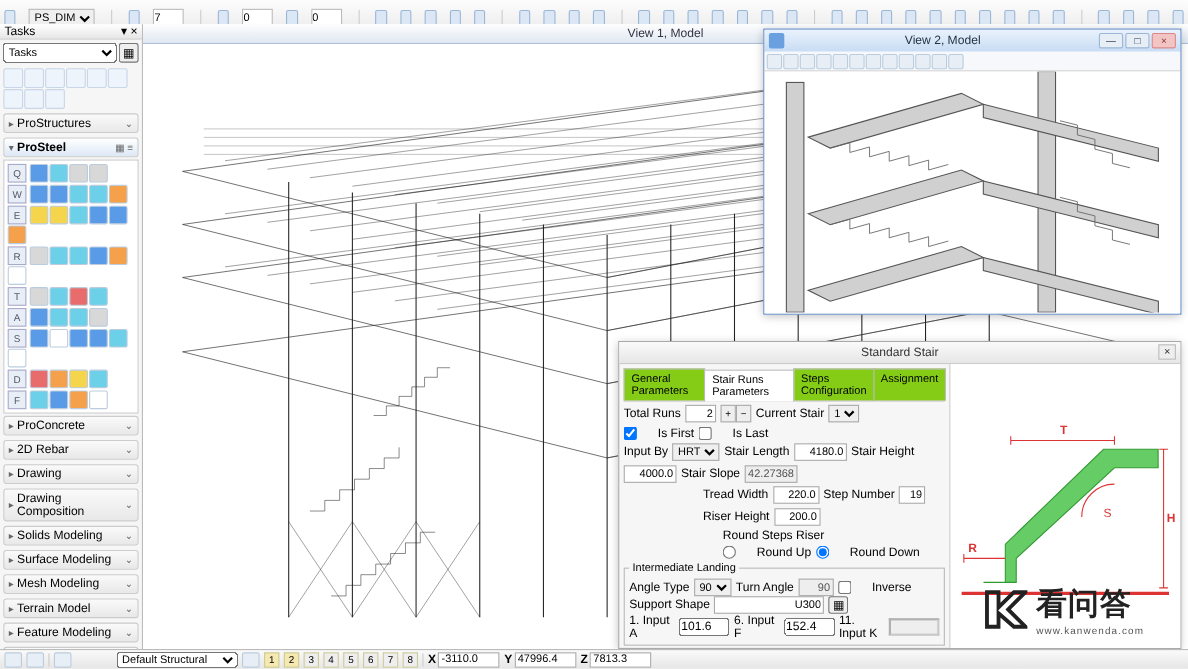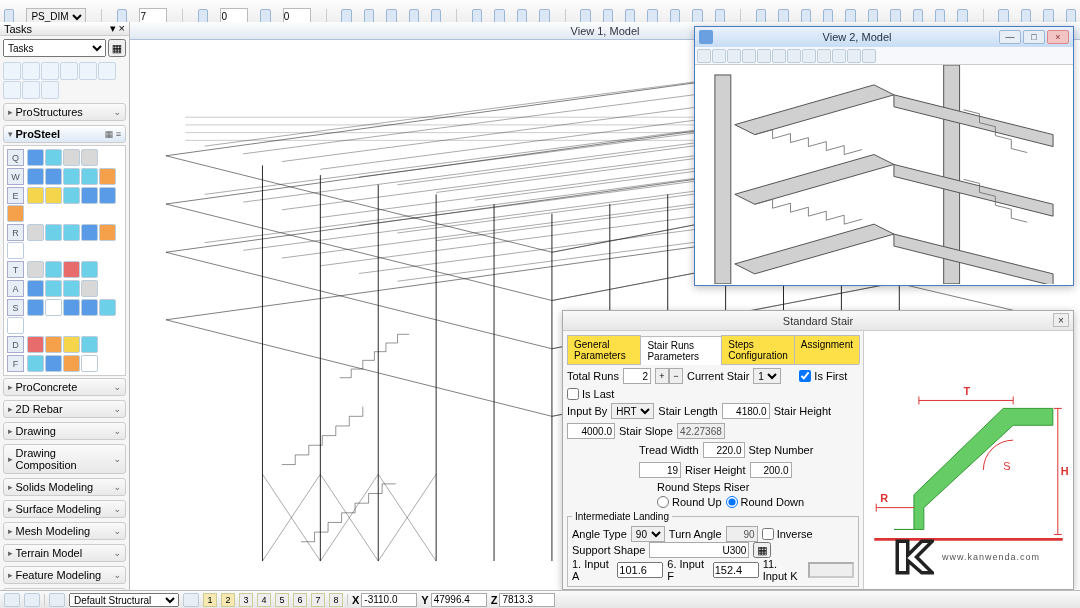--- a/index.html
+++ b/index.html
@@ -53,45 +53,45 @@
 .view2-tools .vi { width:14px; height:14px; background:#e8eef6; border:1px solid #bcd; border-radius:2px;}
 .view2-canvas { position:absolute; left:0; top:38px; right:0; bottom:0; background:#fff; overflow:hidden;}
 
 
 .stair { position: absolute; right: 6px; top: 288px; width: 512px; height: 280px; background: #f6f6f6; border: 1px solid #aaa; box-shadow: 0 2px 8px rgba(0,0,0,.25); }
 .stair-title { height: 20px; background: linear-gradient(#fafafa,#e6e6e6); border-bottom:1px solid #ccc; display:flex; align-items:center; justify-content:center; font-size:11px; color:#333; position:relative;}
 .stair-title .x { position:absolute; right:4px; top:2px; width:16px; height:14px; background:#eee; border:1px solid #bbb; display:flex; align-items:center; justify-content:center; font-size:10px; cursor:pointer;}
 .stair-body { display:flex; height: calc(100% - 20px); }
 .stair-left { width: 300px; padding: 4px; display:flex; flex-direction:column; gap:3px; }
 .tabs { display:flex; border-bottom:1px solid #bbb; }
-.tab { padding: 3px 6px; font-size:10px; background:#fde047; border:1px solid #bbb; border-bottom:none; margin-right:-1px; cursor:pointer; }
+.tab { padding: 3px 6px; font-size:10px; background:#84cc16; border:1px solid #bbb; border-bottom:none; margin-right:-1px; cursor:pointer; }
 .tab.active { background:#fff; position:relative; top:1px; }
 .form-row { display:flex; align-items:center; gap:4px; font-size:10px; flex-wrap: wrap; }
 .form-row label { white-space:nowrap; }
 .form-row input[type=text] { width:42px; height:16px; font-size:10px; border:1px solid #aaa; padding:0 2px; text-align:right;}
 .form-row input.wide { width:48px;}
 .form-row select { height:16px; font-size:10px; border:1px solid #aaa; }
 .spin { display:flex; }
 .spin button { width:14px; height:16px; font-size:9px; border:1px solid #aaa; background:#eee; padding:0;}
 fieldset { border:1px solid #bbb; padding:4px; font-size:10px; }
 fieldset legend { font-size:10px; padding:0 3px; }
 .grid3 { display:grid; grid-template-columns: auto 46px auto 46px auto 46px; gap:2px 4px; align-items:center; }
-.chk { display:flex; gap:3px; font-size:10px;}
+.chk { display:flex; gap:19px; font-size:10px;}
 .chk input { width:12px; height:12px;}
 .stair-right { flex:1; background:#fff; border-left:1px solid #ccc; position:relative; }
 .stair-right svg { width:100%; height:100%; }
 
 
 .status { position:absolute; left:0; right:0; bottom:0; height:18px; background:linear-gradient(#fafafa,#e6e6e6); border-top:1px solid #bbb; display:flex; align-items:center; gap:4px; padding:0 4px; font-size:10px;}
 .status .si { width:16px; height:14px; background:#e8eef6; border:1px solid #bcd; border-radius:2px;}
 .status .coord { display:flex; align-items:center; gap:2px; }
 .status .coord span.lab { font-weight:bold; }
 .status .coord input { width:56px; height:14px; font-size:10px; border:1px solid #aaa; padding:0 2px;}
 .status .numbtn { width:14px; height:14px; background:#f5e8b0; border:1px solid #cc9; font-size:9px; display:flex; align-items:center; justify-content:center;}
-.status select { height:14px; font-size:10px;}
+.status select { height:14px; font-size:10px;margin-left:37px;}
 
 
 .watermark { position:absolute; right:40px; bottom:30px; display:flex; align-items:center; gap:8px; font-family: "Microsoft YaHei", sans-serif; }
 .watermark .logo { width:42px; height:42px; }
 .watermark .big { font-size:28px; font-weight:700; color:#222; letter-spacing:1px;}
 .watermark .small { font-size:9px; color:#555; letter-spacing:1px; }
 </style>
 </head>
 <body>
 
@@ -480,21 +480,21 @@
           <input type="text" class="wide" value="4180.0" style="">
           <label>Stair Height</label>
           <input type="text" class="wide" value="4000.0" style="">
           <label>Stair Slope</label>
           <input type="text" class="wide" disabled="" style="background: rgb(238, 238, 238);" value="42.27368">
         </div>
         <div class="form-row" style="padding-left:72px">
           <label>Tread Width</label>
           <input type="text" value="220.0" style="">
           <label>Step Number</label>
-          <input type="text" style="width: 42px;" value="19">
+          <input type="text" style="width: 24px;" value="19">
           <label>Riser Height</label>
           <input type="text" value="200.0" style="">
         </div>
         <div class="form-row" style="padding-left:90px">
           <span>Round Steps Riser</span>
         </div>
         <div class="form-row" style="padding-left:90px">
           <label class="chk">
               <input type="radio" name="rnd" style="">
               <span>Round Up</span>
@@ -582,15 +582,16 @@
       <span class="lab">Z</span>
       <input value="7813.3" style="">
     </div>
 </div>
 
 <div class="watermark">
   <svg class="logo" viewBox="0 0 48 48">
       <path d="M6 6 L6 42 L18 42 L18 28 L34 42 L46 42 L28 24 L46 6 L34 6 L18 22 L18 6 Z" fill="none" stroke="#222" stroke-width="4"></path>
     </svg>
   <div>
+    <div class="big">看问答</div>
     <div class="small">www.kanwenda.com</div>
   </div>
 </div>
 
 </body></html>

